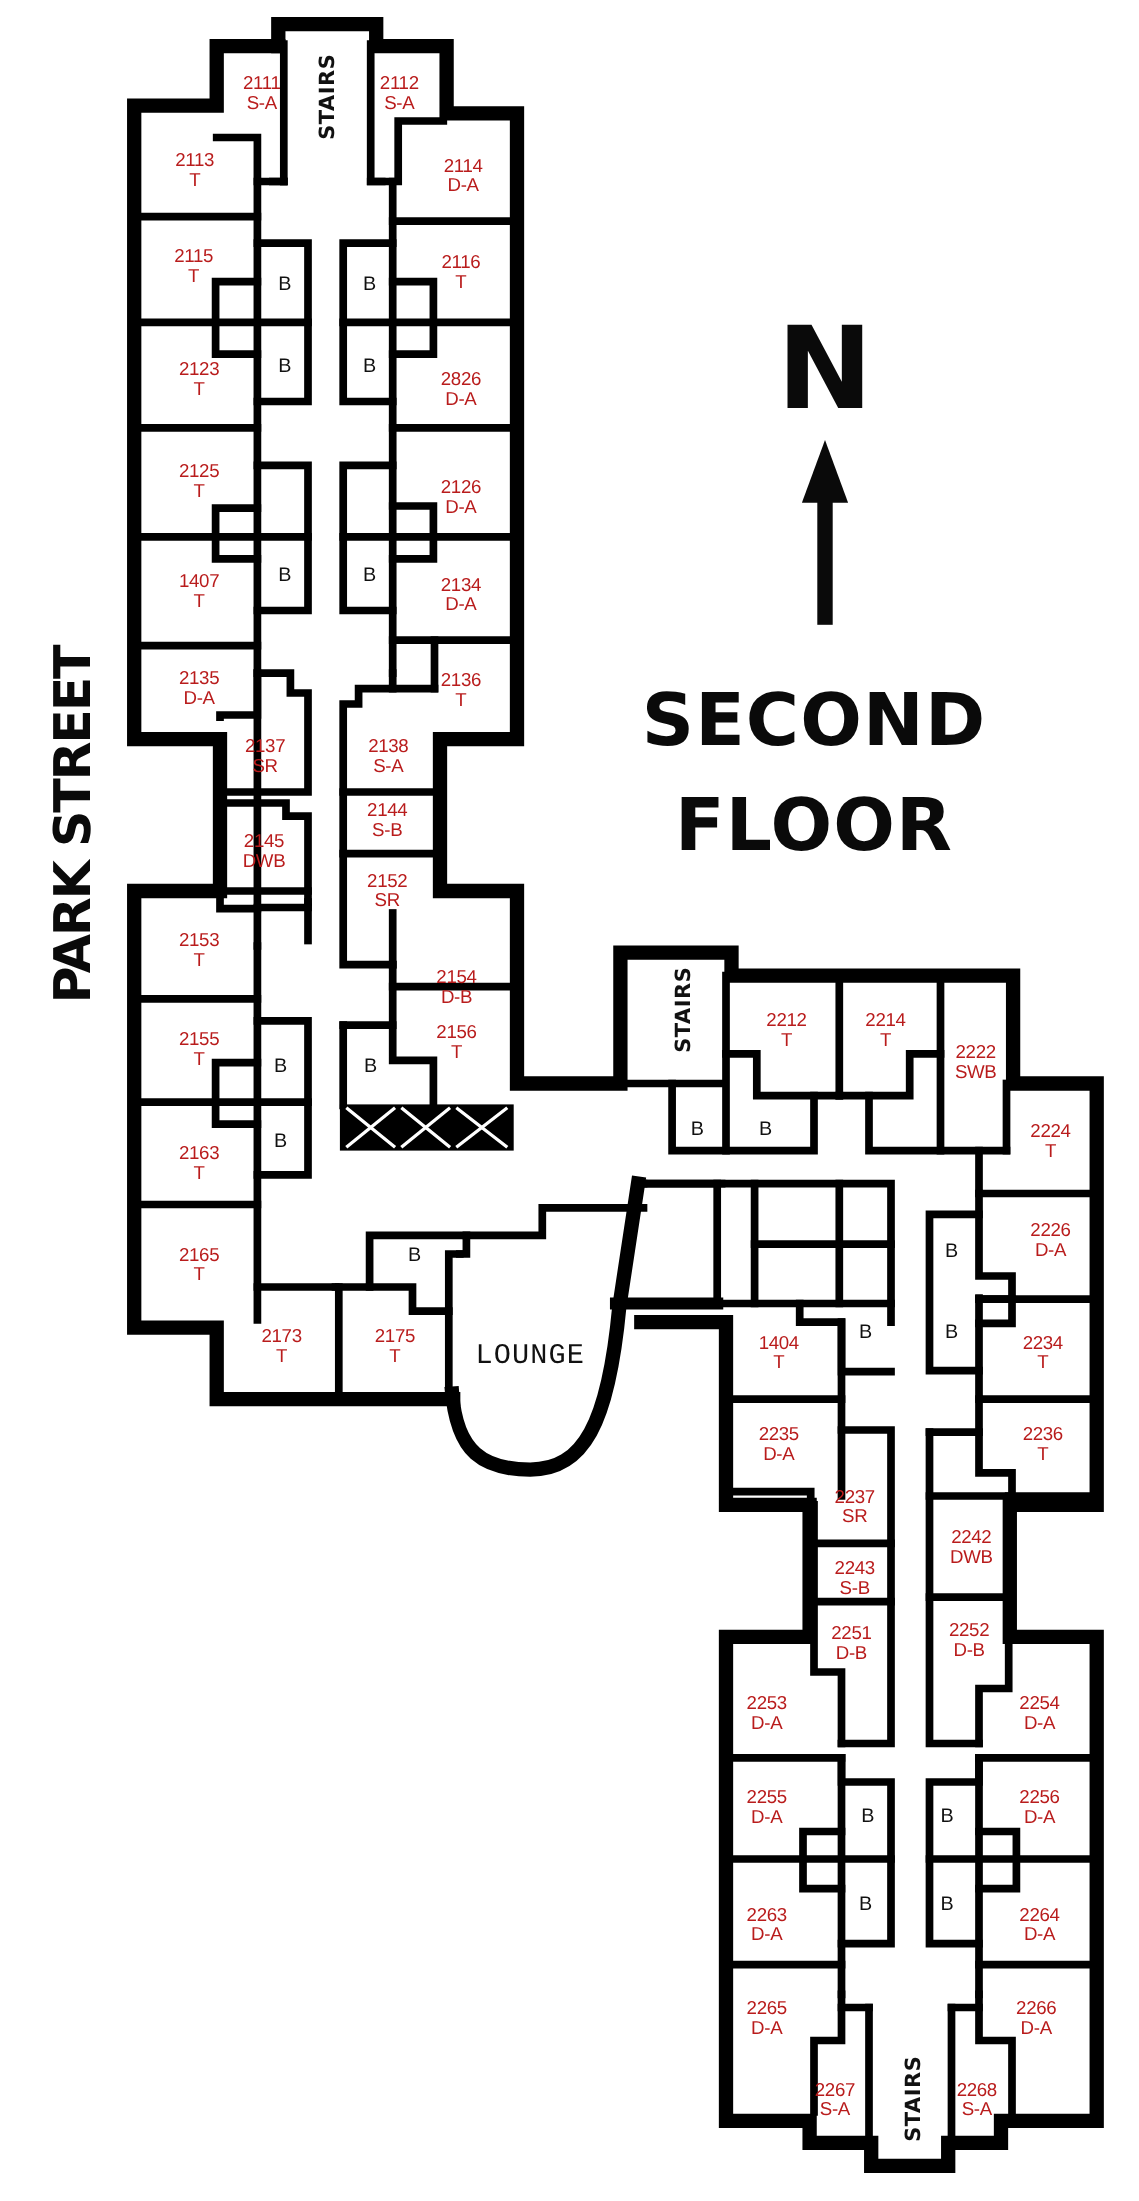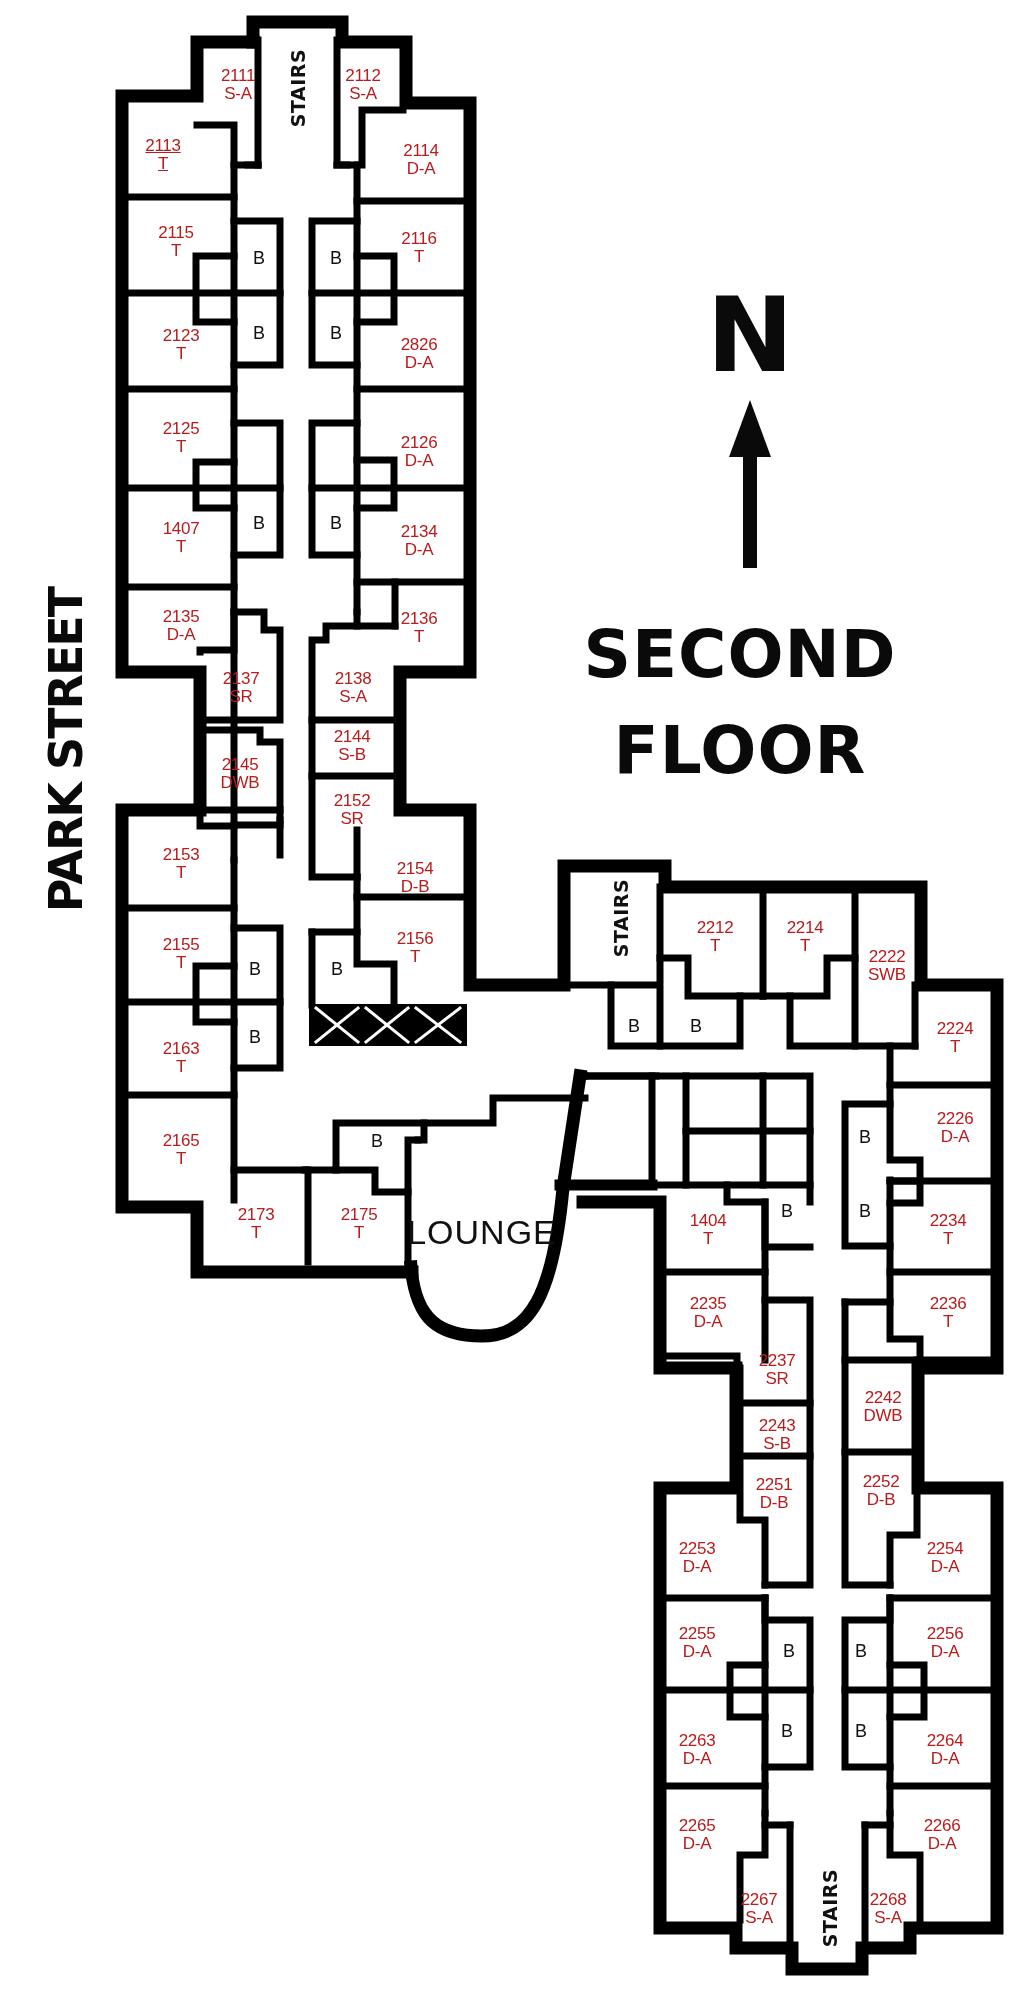--- a/index.html
+++ b/index.html
@@ -2,21 +2,21 @@
 <html><head>
 <meta charset="utf-8">
 <style>
   html, body { margin: 0; padding: 0; background: #ffffff; }
   body { width: 1035px; height: 2001px; position: relative; overflow: hidden; font-family: "DejaVu Sans", sans-serif; color: #111; }
   #plan { position: absolute; left: 0; top: 0; width: 1035px; height: 2001px; }
   .lbl { position: absolute; transform: translate(-50%, -50%); text-align: center; font-family: "Liberation Sans", sans-serif; font-size: 17px; line-height: 18px; color: #b91c1c; white-space: nowrap; letter-spacing: -0.3px; }
   .lbl .num, .lbl .typ { display: block; }
   .blbl { position: absolute; transform: translate(-50%, -50%); font-family: "Liberation Sans", sans-serif; font-size: 18px; color: #111; }
   .stairs { position: absolute; transform: translate(-50%, -50%) rotate(-90deg); font-family: "DejaVu Sans", sans-serif; font-weight: bold; font-size: 19px; letter-spacing: 0.5px; color: #111; }
-  .lounge { position: absolute; transform: translate(-50%, -50%); font-family: Liberation Sans, sans-serif; font-size: 34px; letter-spacing: 1px; color: #111; }
+  .lounge { position: absolute; transform: translate(-50%, -50%); font-family: Liberation Mono, monospace; font-size: 26px; letter-spacing: 1px; color: #111; }
   .street { position: absolute; left: 66px; top: 750px; transform: translate(-50%, -50%) rotate(-90deg); font-family: "DejaVu Sans", sans-serif; font-weight: bold; font-size: 46px; letter-spacing: -2px; color: #0a0a0a; white-space: nowrap; }
   .north { position: absolute; left: 750px; top: 335px; transform: translate(-50%, -50%); font-family: "DejaVu Sans", sans-serif; font-weight: bold; font-size: 104px; color: #0a0a0a; line-height: 1; }
   .title { position: absolute; left: 740px; transform: translateX(-50%); font-family: "DejaVu Sans", sans-serif; font-weight: bold; font-size: 66px; letter-spacing: 1px; color: #0a0a0a; white-space: nowrap; line-height: 1; }
 </style>
 </head>
 <body>
 
 <svg id="plan" viewBox="0 0 1035 2001" xmlns="http://www.w3.org/2000/svg">
   <g fill="none" stroke="#000" stroke-linejoin="miter" stroke-linecap="square">
 
@@ -192,21 +192,21 @@
 
 <div id="rooms">
     <div class="lbl" style="left: 238px; top: 85px;">
       <span class="num">2111</span>
       <span class="typ">S-A</span>
     </div>
     <div class="lbl" style="left: 363px; top: 85px;">
       <span class="num">2112</span>
       <span class="typ">S-A</span>
     </div>
-    <div class="lbl" style="left: 163px; top: 155px; text-decoration: underline;">
+    <div class="lbl" style="left: 177px; top: 155px;">
       <span class="num">2113</span>
       <span class="typ">T</span>
     </div>
     <div class="lbl" style="left: 421px; top: 160px;">
       <span class="num">2114</span>
       <span class="typ">D-A</span>
     </div>
     <div class="lbl" style="left: 176px; top: 242px;">
       <span class="num">2115</span>
       <span class="typ">T</span>
@@ -264,21 +264,21 @@
       <span class="typ">DWB</span>
     </div>
     <div class="lbl" style="left: 352px; top: 810px;">
       <span class="num">2152</span>
       <span class="typ">SR</span>
     </div>
     <div class="lbl" style="left: 181px; top: 864px;">
       <span class="num">2153</span>
       <span class="typ">T</span>
     </div>
-    <div class="lbl" style="left: 415px; top: 878px;">
+    <div class="lbl" style="left: 415px; top: 898px;">
       <span class="num">2154</span>
       <span class="typ">D-B</span>
     </div>
     <div class="lbl" style="left: 181px; top: 954px;">
       <span class="num">2155</span>
       <span class="typ">T</span>
     </div>
     <div class="lbl" style="left: 415px; top: 948px;">
       <span class="num">2156</span>
       <span class="typ">T</span>

